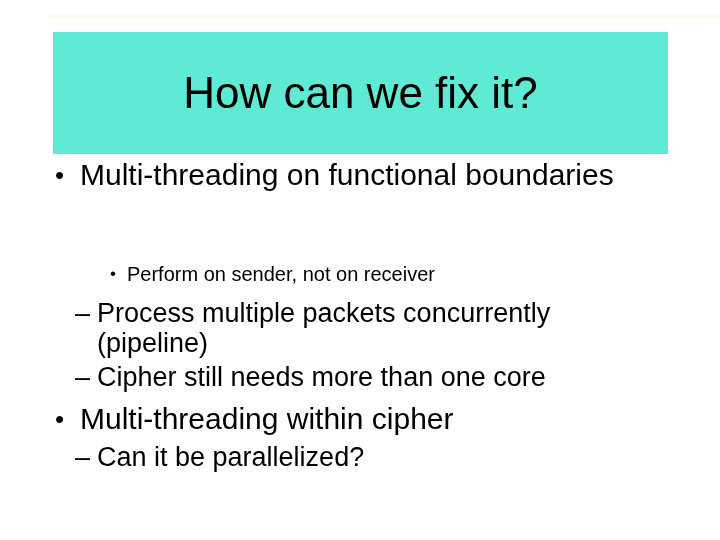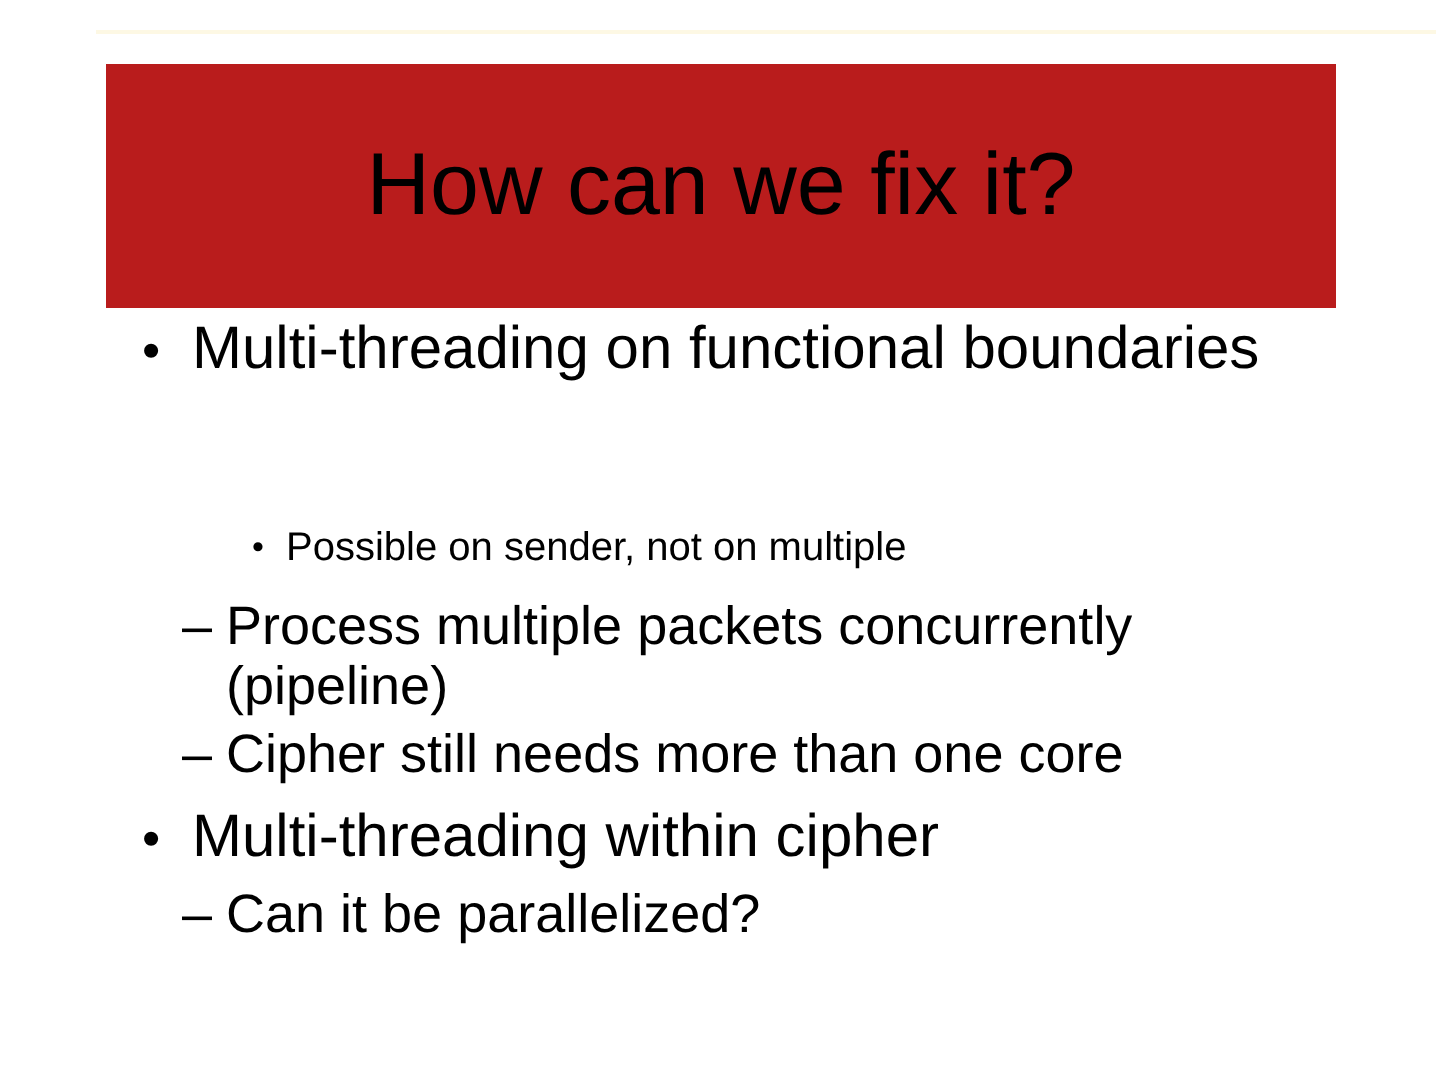--- a/index.html
+++ b/index.html
@@ -48,21 +48,20 @@
   .content {
     position: absolute;
     left: 0;
     top: 0;
     width: 720px;
     height: 540px;
   }
   .item {
     position: absolute;
     white-space: normal;
-    margin-left: 16px;
   }
   .item .marker {
     display: inline-block;
     vertical-align: top;
   }
   .item .text {
     display: inline-block;
     vertical-align: top;
   }
   .lvl1 {
@@ -87,33 +86,33 @@
   .lvl3 .marker { width: 17px; font-size: 17px; }
   .lvl3 .text   { max-width: 520px; }
 </style>
 </head>
 <body>
 
 <div class="slide">
 
   <div class="top-rule"></div>
 
-  <div class="banner" style="background: #b91c1c;">
+  <div class="banner" style="background: #5eead4;">
     <h1 class="title">How can we fix it?</h1>
   </div>
 
   <div class="content">
 
     <div class="item lvl1" style="top:158px">
       <span class="marker">•</span><span class="text">Multi-threading on functional boundaries</span>
     </div>
 
 
     <div class="item lvl3" style="top:262px">
-      <span class="marker">•</span><span class="text">Possible on sender, not on multiple</span>
+      <span class="marker">•</span><span class="text">Perform on sender, not on receiver</span>
     </div>
 
     <div class="item lvl2" style="top:362px">
       <span class="marker">–</span><span class="text">Cipher still needs more than one core</span>
     </div>
 
     <div class="item lvl2" style="top:298px">
       <span class="marker">–</span><span class="text">Process multiple packets concurrently (pipeline)</span>
     </div>
 

